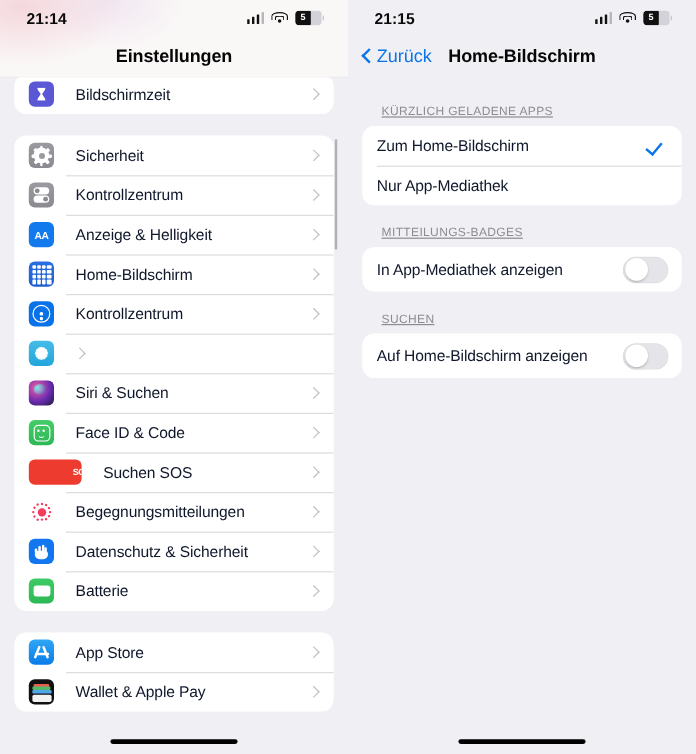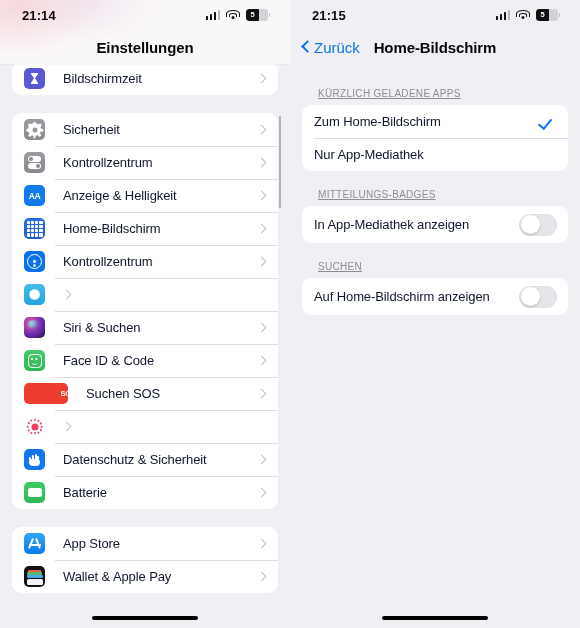--- a/index.html
+++ b/index.html
@@ -397,20 +397,21 @@
           <div class="app-icon ic-exposure">
             <div class="rad">
               <i style="transform:rotate(0deg)"></i>
                 <i style="transform:rotate(30deg)"></i>
               <i style="transform:rotate(60deg)"></i>
                 <i style="transform:rotate(90deg)"></i>
               <i style="transform:rotate(120deg)"></i>
                 <i style="transform:rotate(150deg)"></i>
             </div>
           </div>
+          <div class="row-label">Begegnungsmitteilungen</div>
           <div class="chev"></div>
         </div>
 
         <div class="row">
           <div class="app-icon ic-privacy">
             <div class="hand">
                 <i></i>
                 <i></i>
                 <i></i>
                 <i></i>

